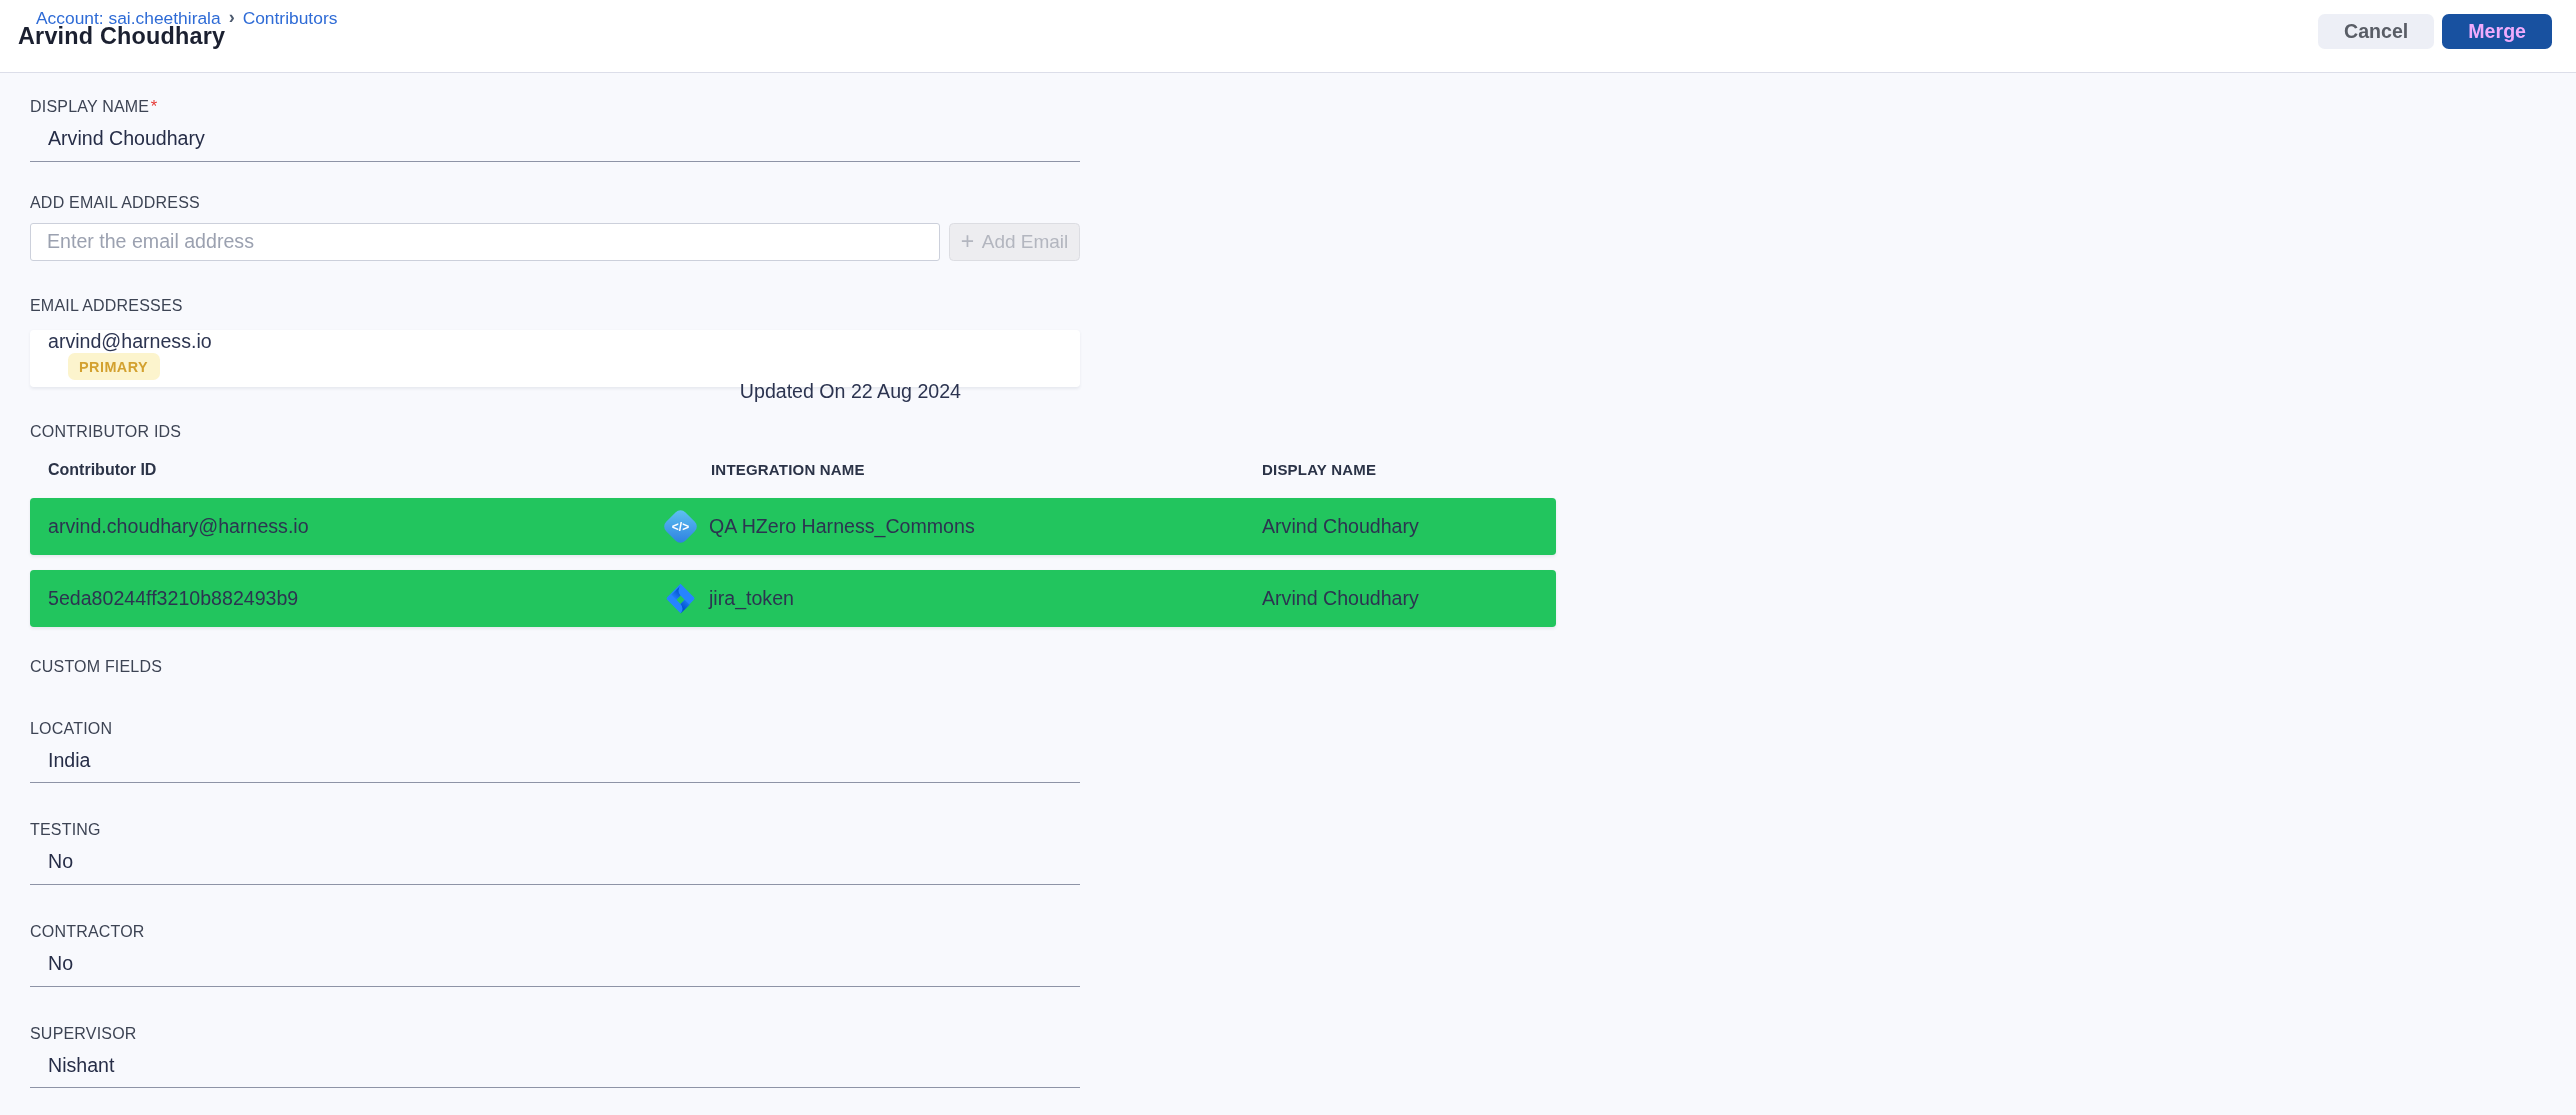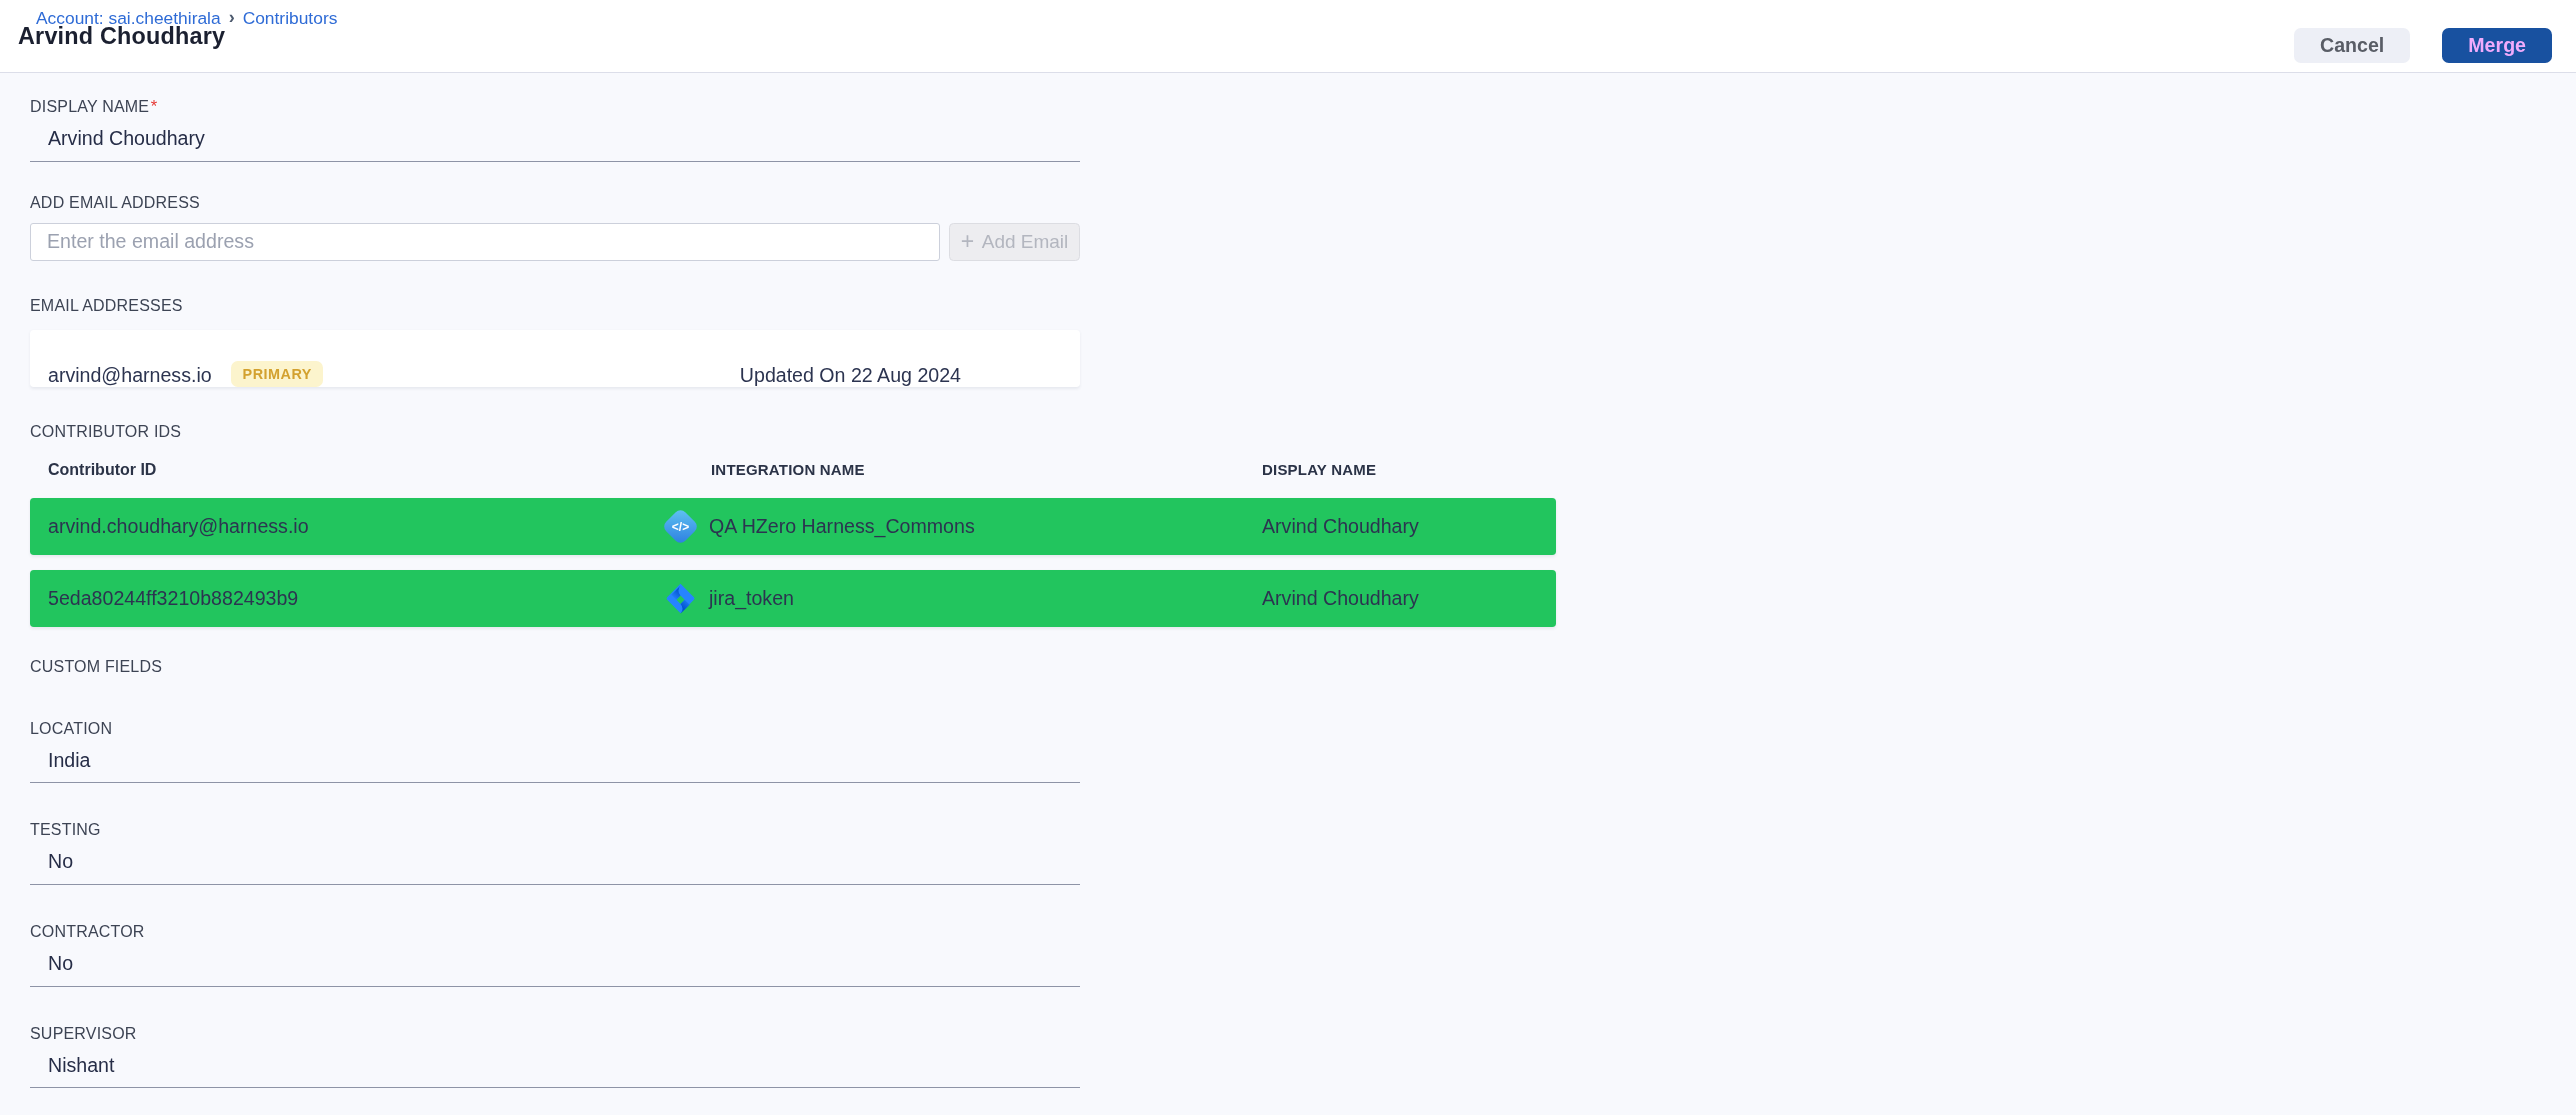--- a/index.html
+++ b/index.html
@@ -22,22 +22,22 @@
     position:absolute; top:7.6px; left:36px;
     font-size:17.4px; display:flex; align-items:center; gap:8px;
   }
   .breadcrumb a { color:#2e6bd6; text-decoration:none; cursor:pointer; }
   .crumb-sep { color:#4d5a6e; font-size:18px; font-weight:700; transform:translateY(-1.5px); }
   .page-title {
     position:absolute; top:23px; left:18px;
     font-size:23.4px; font-weight:800; color:#1b2030; letter-spacing:0.2px;
   }
   .topbar-actions {
-    position:absolute; top:28px; right:24px;
-    display:flex; gap:32px; align-items:center;
+    position:absolute; top:14px; right:24px;
+    display:flex; gap:8px; align-items:center;
   }
   .btn {
     height:35px; border:none; border-radius:6.8px;
     font-family:inherit; font-size:19.6px; font-weight:700;
     padding:0 26px; cursor:pointer; display:flex; align-items:center;
   }
   .btn-cancel { background:#edeff6; color:#595d66; }
   .btn-merge  { background:#1851a0; color:#f0abfc; }
 
   
@@ -73,21 +73,21 @@
     display:flex; align-items:center; justify-content:center; gap:7.6px;
     cursor:default;
   }
   .plus-glyph { font-size:23px; font-weight:400; line-height:1; color:#b3b6bf; }
 
   
   .email-card {
     width:1050px; height:57px; margin-top:13.6px;
     background:#ffffff; border-radius:3.8px;
     box-shadow:0 1.5px 3px rgba(40,50,80,.08);
-    display:flex; align-items:flex-end; padding:0 0 0 18px;
+    display:flex; align-items:flex-start; padding:0 0 0 18px;flex-direction:column;
   }
   .email-value { font-size:19.6px; color:#2c3450; }
   .badge-primary {
     margin-left:19.6px;
     background:#fcf4cd; color:#d3a12f;
     font-size:14.4px; font-weight:700; letter-spacing:0.5px;
     padding:5.3px 11.3px; border-radius:6.8px;
   }
   .email-updated { margin-left:auto; margin-right:119px; font-size:19.6px; color:#2c3450; }
 

